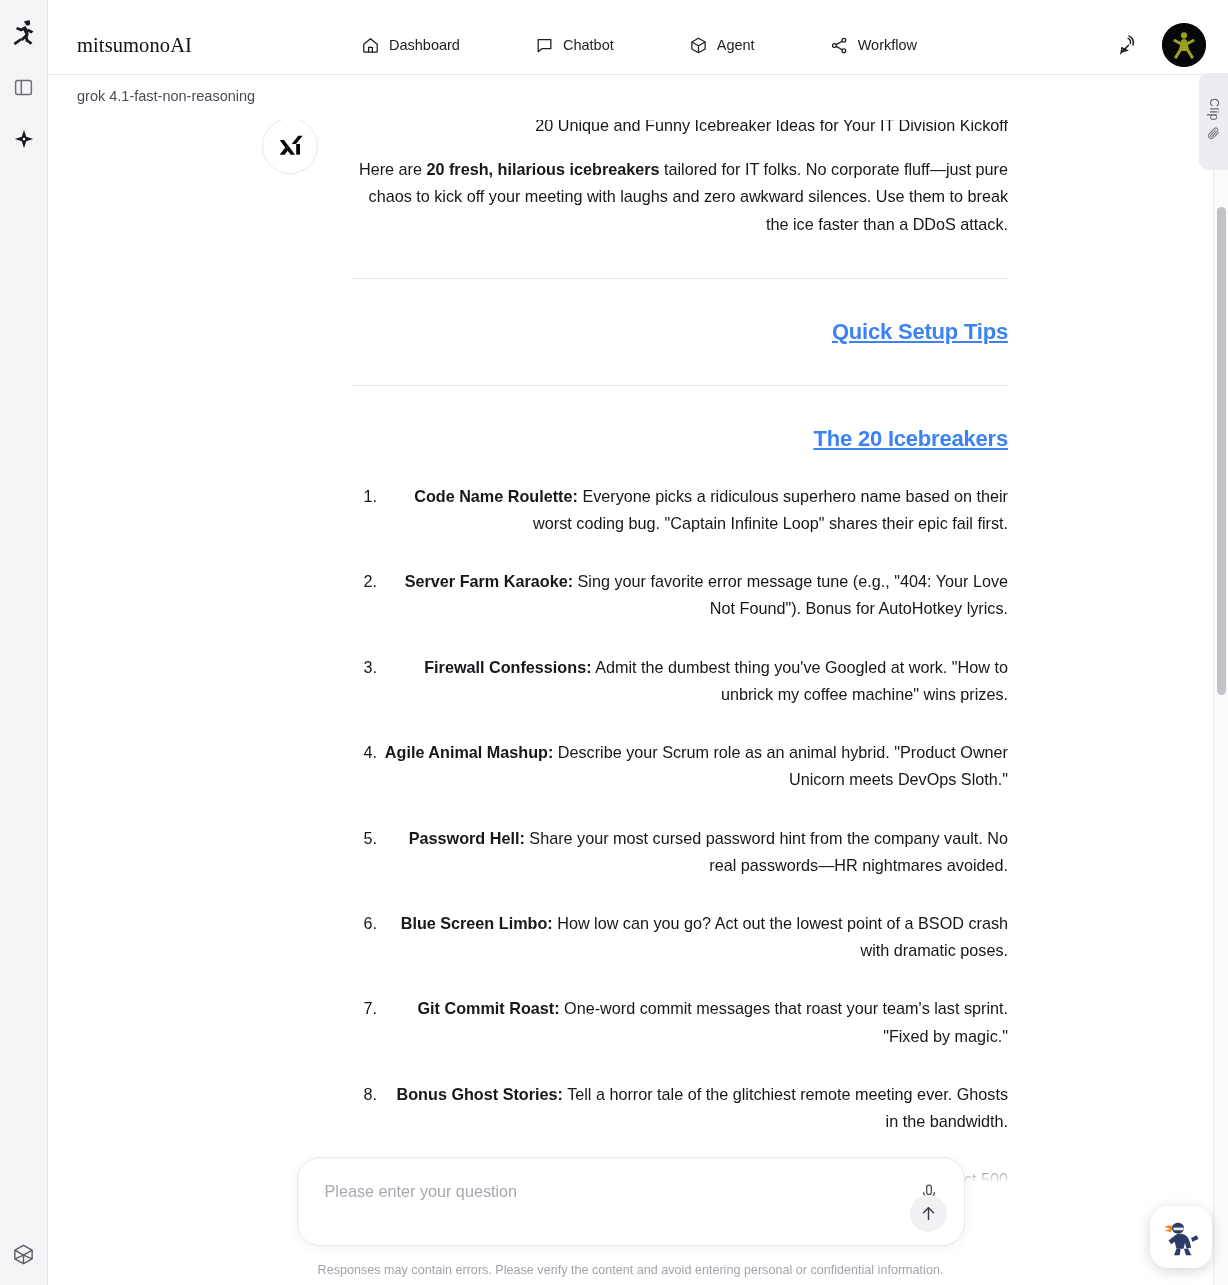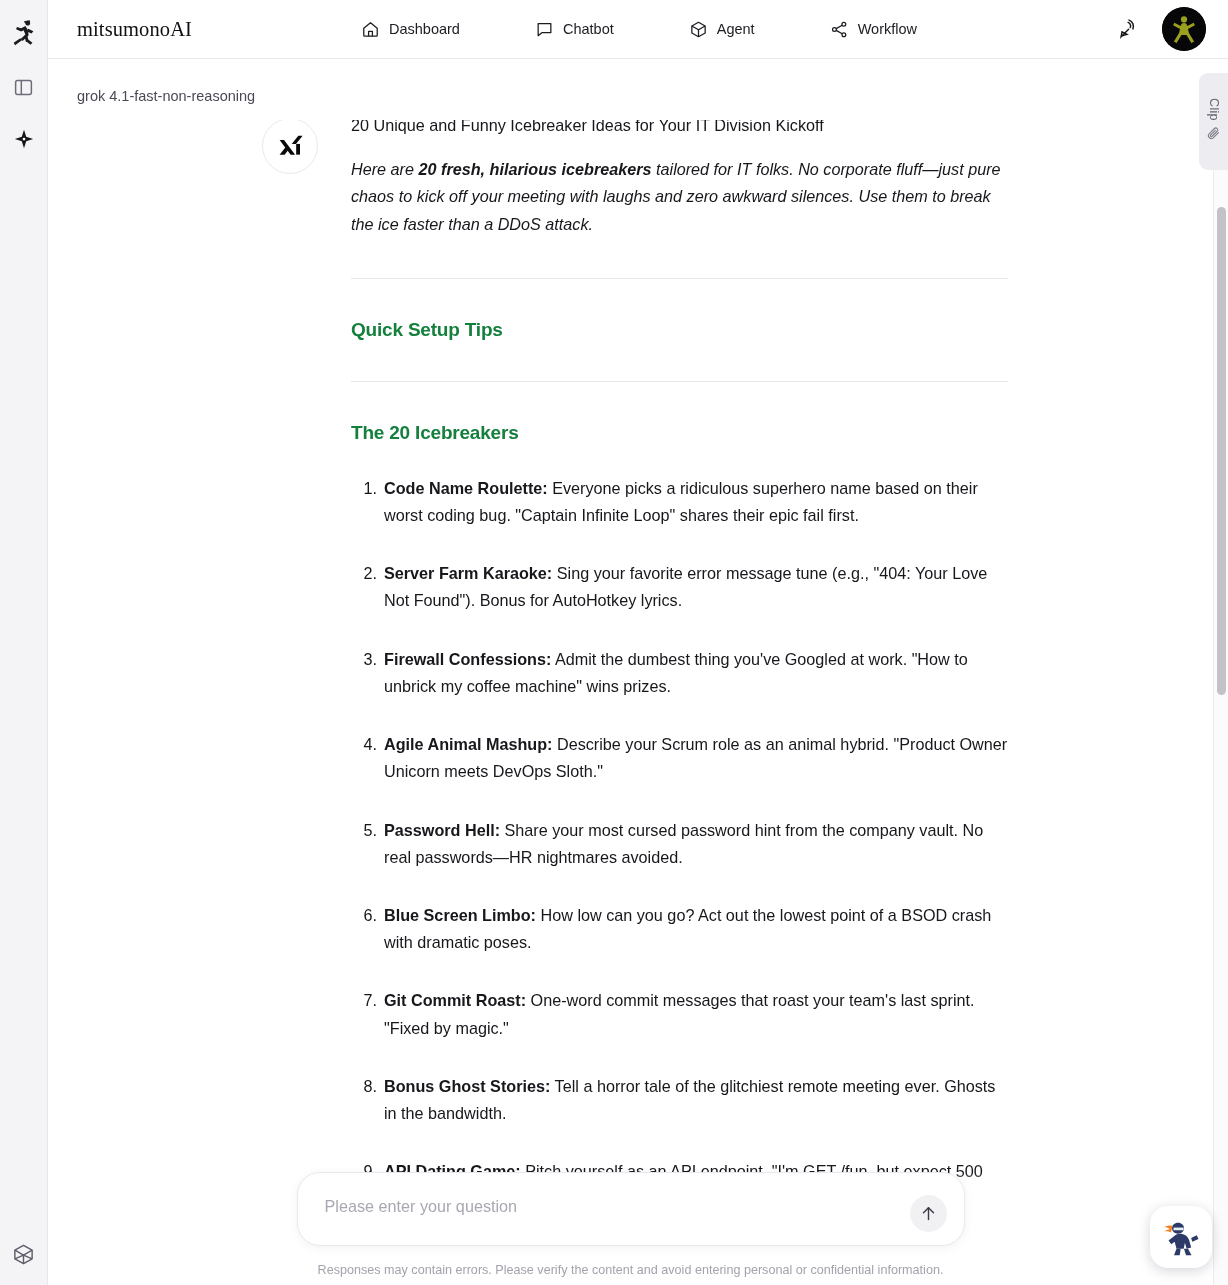--- a/index.html
+++ b/index.html
@@ -22,21 +22,21 @@
   .rail-btn {
     width: 34px; height: 34px; margin-top: 18px;
     display: flex; align-items: center; justify-content: center;
     border-radius: 7px; cursor: pointer;
   }
   .rail-spacer { flex: 1; }
   .rail-bottom { margin-bottom: 14px; }
 
   
   .header {
-    position: absolute; left: 48px; top: 0; width: 1180px; height: 59px;
+    position: absolute; left: 48px; top: 16px; width: 1180px; height: 59px;
     background: #ffffff; border-bottom: 1px solid #e8e8ec;
     display: flex; align-items: center; z-index: 15;
   }
   .brand {
     margin-left: 29px; font-family: "Liberation Serif", serif;
     font-size: 20.5px; color: #101014; letter-spacing: .1px; cursor: pointer;
   }
   .nav { display: flex; align-items: center; margin-left: 155px; gap: 0px; }
   .nav-item {
     display: flex; align-items: center; gap: 9px;
@@ -66,42 +66,41 @@
   }
   .model-name {
     margin-left: 29px; font-size: 14.5px; color: #4a4a57; cursor: pointer;
   }
 
   
   .chat-area {
     position: absolute; left: 48px; top: 107px; width: 1180px; height: 1178px;
     overflow: hidden; background: #fff;
   }
-  .msg-row { display: flex; padding: 0 0 0 214px; }
+  .msg-row { display: flex; padding: 0 0 0 214px; text-align: right; }
   .bot-avatar {
     width: 56px; height: 56px; border-radius: 50%;
     border: 1px solid #e9e9ee; background: #fff; flex: none;
     display: flex; align-items: center; justify-content: center;
     margin-top: 11px;
   }
   .msg-body { width: 657px; margin-left: 33px; padding-top: 6px; }
 
   .title-line {
     font-size: 16.2px; color: #17171c; line-height: 1.55; margin-bottom: 18px;
   }
   .para {
     font-size: 16.2px; color: #17171c; line-height: 1.68;
     word-break: break-word;
-    font-style: italic;
   }
   .para b { font-weight: 700; }
   .hr { border: none; border-top: 1px solid #e7e7ea; margin: 40px 0 40px; }
   h2.sec {
-    font-size: 19px; font-weight: 700; color: #15803d;
-    letter-spacing: -.2px; margin-bottom: 28px;
+    font-size: 22px; font-weight: 700; color: #3b82f6;
+    letter-spacing: -.2px; margin-bottom: 28px; text-decoration: underline;
   }
   ol.ideas { list-style: none; counter-reset: ideaC; margin-top: 4px; }
   ol.ideas > li {
     counter-increment: ideaC; position: relative;
     padding-left: 33px; margin-bottom: 17px;
     font-size: 16.2px; line-height: 1.68; color: #17171c;
     word-break: break-word;
     margin-top: 31px;
   }
   ol.ideas > li::before {
@@ -135,21 +134,21 @@
 
   
   .composer-wrap {
     position: absolute; left: 48px; bottom: 0; width: 1165px;
     display: flex; flex-direction: column; align-items: center; z-index: 25;
     padding-bottom: 8px;
     background: linear-gradient(to bottom, rgba(255,255,255,0) 0%,
                 #ffffff 26px, #ffffff 100%);
   }
   .composer {
-    width: 668px; height: 74px; background: #fff;
+    width: 668px; height: 89px; background: #fff;
     border: 1px solid #e8e8ee; border-radius: 23px;
     box-shadow: 0 2px 11px rgba(20,20,40,.055);
     position: relative;
   }
   .composer-input {
     position: absolute; left: 27px; top: 24px; width: 570px;
     border: none; outline: none; background: transparent;
     font-family: "Liberation Sans", sans-serif;
     font-size: 16.2px; color: #17171c;
   }

